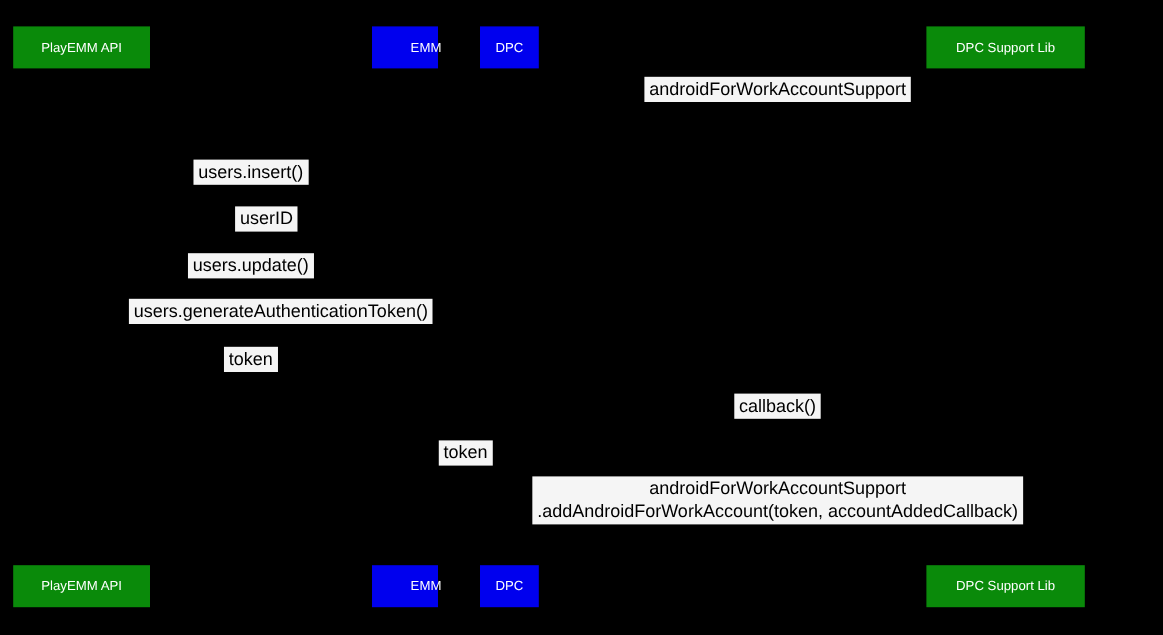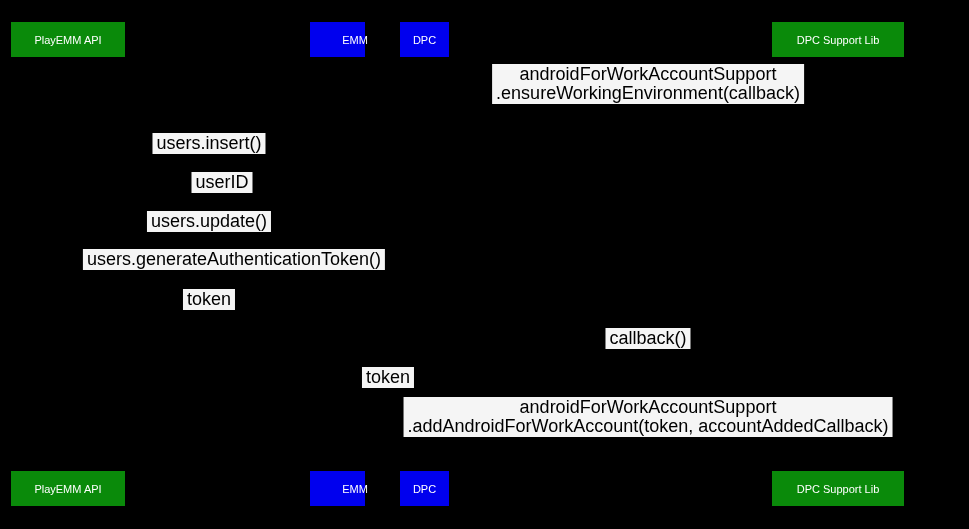--- a/index.html
+++ b/index.html
@@ -31,21 +31,21 @@
   .a-playemm  { left: 11px;  width: 114px; }
   .a-emm      { left: 310px; width: 55px; padding-left: 35px;  }
   .a-dpc      { left: 400px; width: 49px;  }
   .a-dpclib   { left: 772px; width: 132px; }
   
   .msg {
     position: absolute;
     transform: translateX(-50%);
     background: #f5f5f5;
     color: #000;
-    font-size: 18px;
+    font-size: 15px;
     line-height: 19px;
     padding: 1px 4px;
     text-align: center;
     white-space: nowrap;
   }
   .m-ensure   { left: 648px; top: 64px;  }
   .m-insert   { left: 209px; top: 133px; }
   .m-userid   { left: 222px; top: 172px; }
   .m-update   { left: 209px; top: 211px; text-align: center; }
   .m-gentoken { left: 209px; top: 249px; margin-left: 25px; }
@@ -59,21 +59,20 @@
 
 <div class="stage">
 
   <div class="actor row-top a-playemm" style="background: rgb(10, 138, 10);">PlayEMM API</div>
   <div class="actor row-top a-emm" style="background: rgb(0, 0, 238);">EMM</div>
   <div class="actor row-top a-dpc" style="background: rgb(0, 0, 238);">DPC</div>
   <div class="actor row-top a-dpclib" style="background: rgb(10, 138, 10);">DPC Support Lib</div>
 
   <div class="msg m-ensure">
     <div>androidForWorkAccountSupport</div>
-    <div>.ensureWorkingEnvironment(callback)</div>
   </div>
 
   <div class="msg m-insert">users.insert()</div>
 
   <div class="msg m-userid">userID</div>
 
   <div class="msg m-update">users.update()</div>
 
   <div class="msg m-gentoken">users.generateAuthenticationToken()</div>
 

